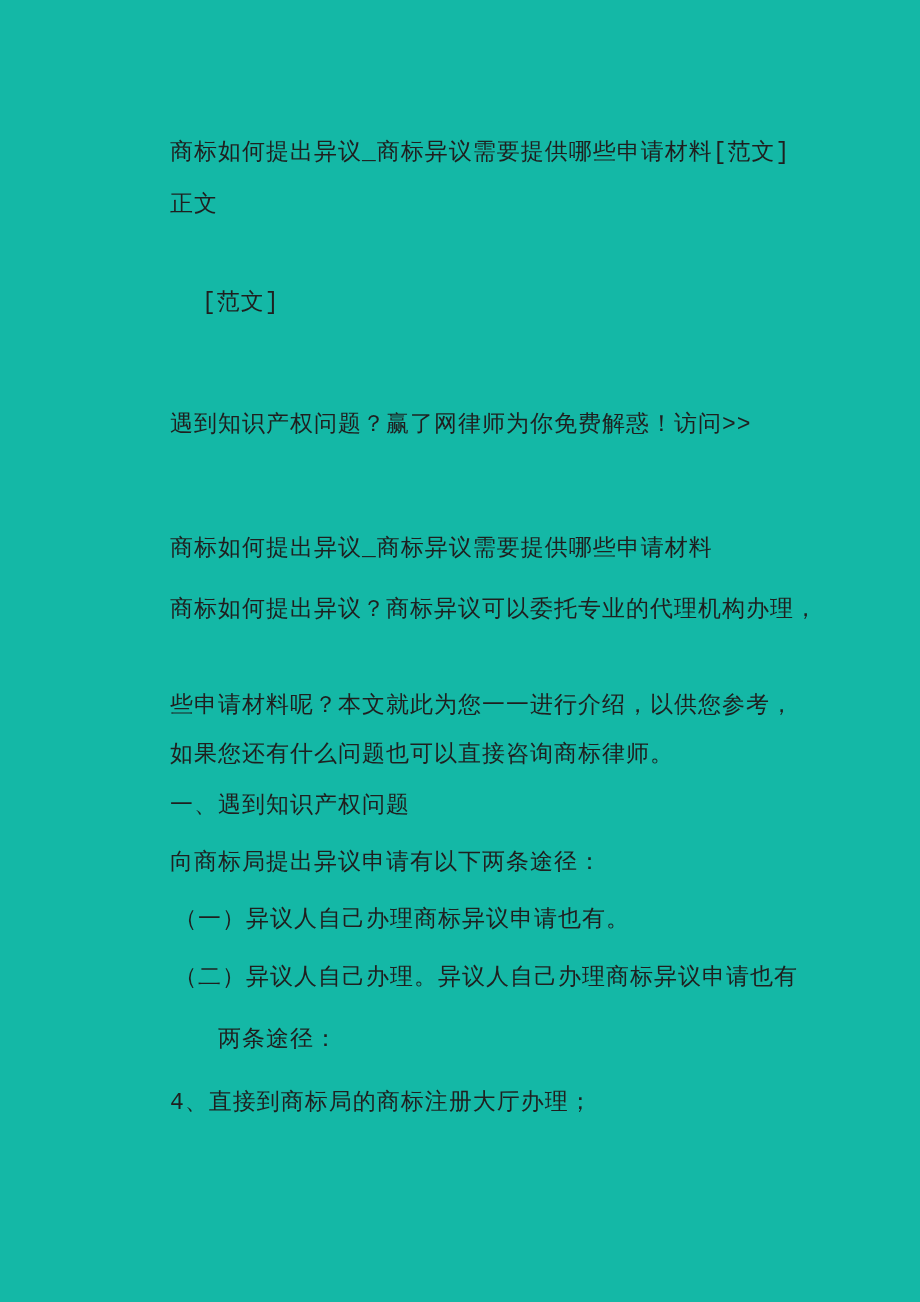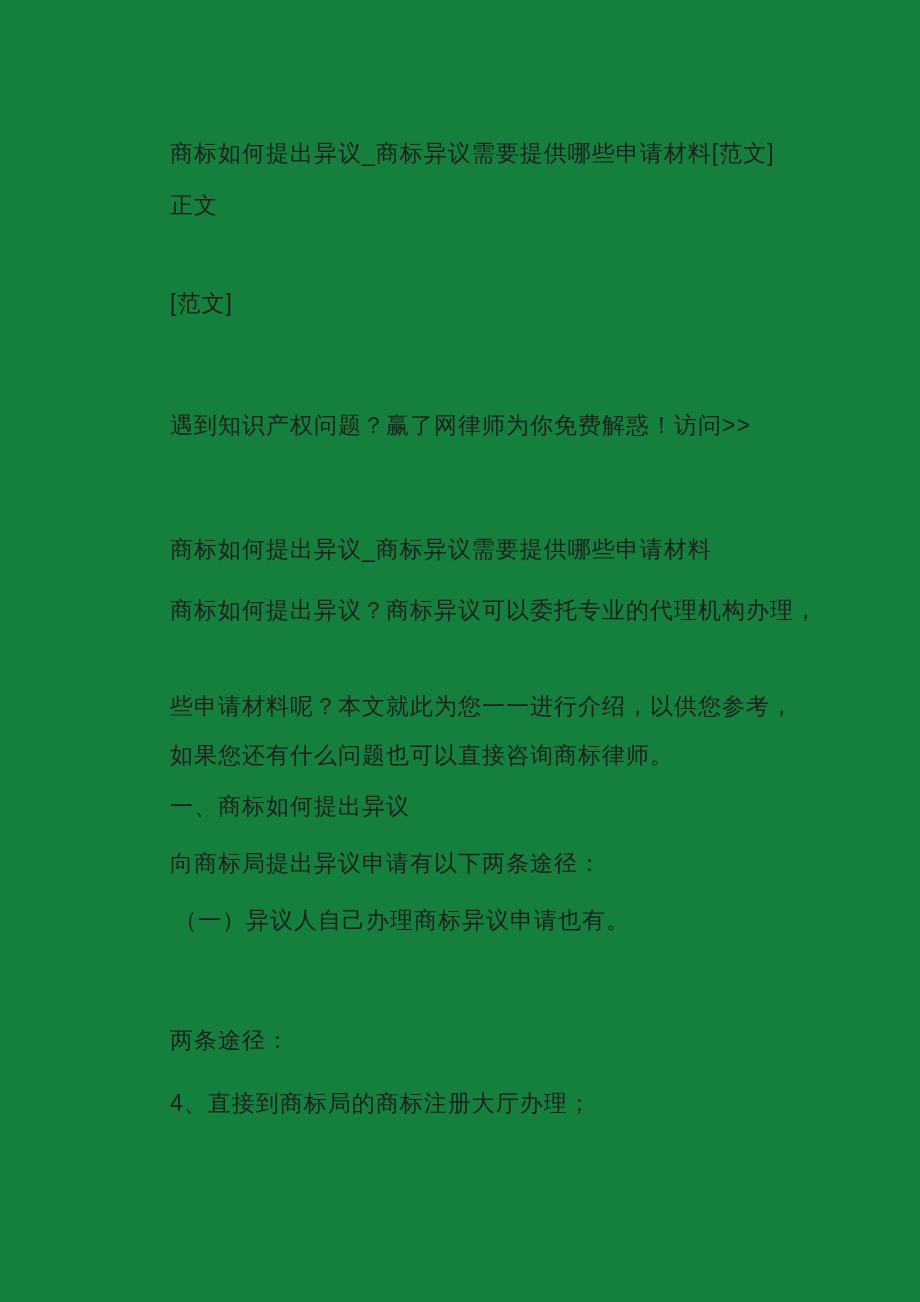--- a/index.html
+++ b/index.html
@@ -4,23 +4,23 @@
 <style>
   html, body {
     margin: 0;
     padding: 0;
     background: #ffffff;
   }
   .page {
     position: relative;
     width: 920px;
     height: 1302px;
-    background: #15803d;
+    background: #14b8a6;
     overflow: hidden;
-    font-family: Liberation Sans, sans-serif;
+    font-family: Liberation Mono, monospace;
     color: #1f1f1f;
   }
   .line {
     position: absolute;
     left: 170px;
     font-size: 23px;
     line-height: 26px;
     letter-spacing: 1px;
     white-space: pre;
     color: #1f1f1f;
@@ -28,24 +28,25 @@
   .line.indent {
     left: 174px;
   }
 </style>
 </head>
 <body>
 
 <div class="page">
   <div class="line" style="top:140px;">商标如何提出异议_商标异议需要提供哪些申请材料[范文]</div>
   <div class="line" style="top:192px;">正文</div>
-  <div class="line" style="top:290px;">[范文]</div>
+  <div class="line" style="top:290px;margin-left:32px;">[范文]</div>
   <div class="line" style="top:536px;">商标如何提出异议_商标异议需要提供哪些申请材料</div>
   <div class="line" style="top:412px;">遇到知识产权问题？赢了网律师为你免费解惑！访问&gt;&gt;</div>
   <div class="line" style="top:597px;text-align:right;">商标如何提出异议？商标异议可以委托专业的代理机构办理，</div>
   <div class="line" style="top:693px;">些申请材料呢？本文就此为您一一进行介绍，以供您参考，</div>
   <div class="line" style="top:742px;">如果您还有什么问题也可以直接咨询商标律师。</div>
-  <div class="line" style="top:793px;">一、商标如何提出异议</div>
+  <div class="line" style="top:793px;">一、遇到知识产权问题</div>
   <div class="line" style="top:850px;">向商标局提出异议申请有以下两条途径：</div>
   <div class="line indent" style="top:907px;">（一）异议人自己办理商标异议申请也有。</div>
-  <div class="line" style="top:1027px;">两条途径：</div>
+  <div class="line indent" style="top:965px;">（二）异议人自己办理。异议人自己办理商标异议申请也有</div>
+  <div class="line" style="top:1027px;margin-left:48px;">两条途径：</div>
   <div class="line" style="top:1090px;">4、直接到商标局的商标注册大厅办理；</div>
 </div>
 
 </body></html>

